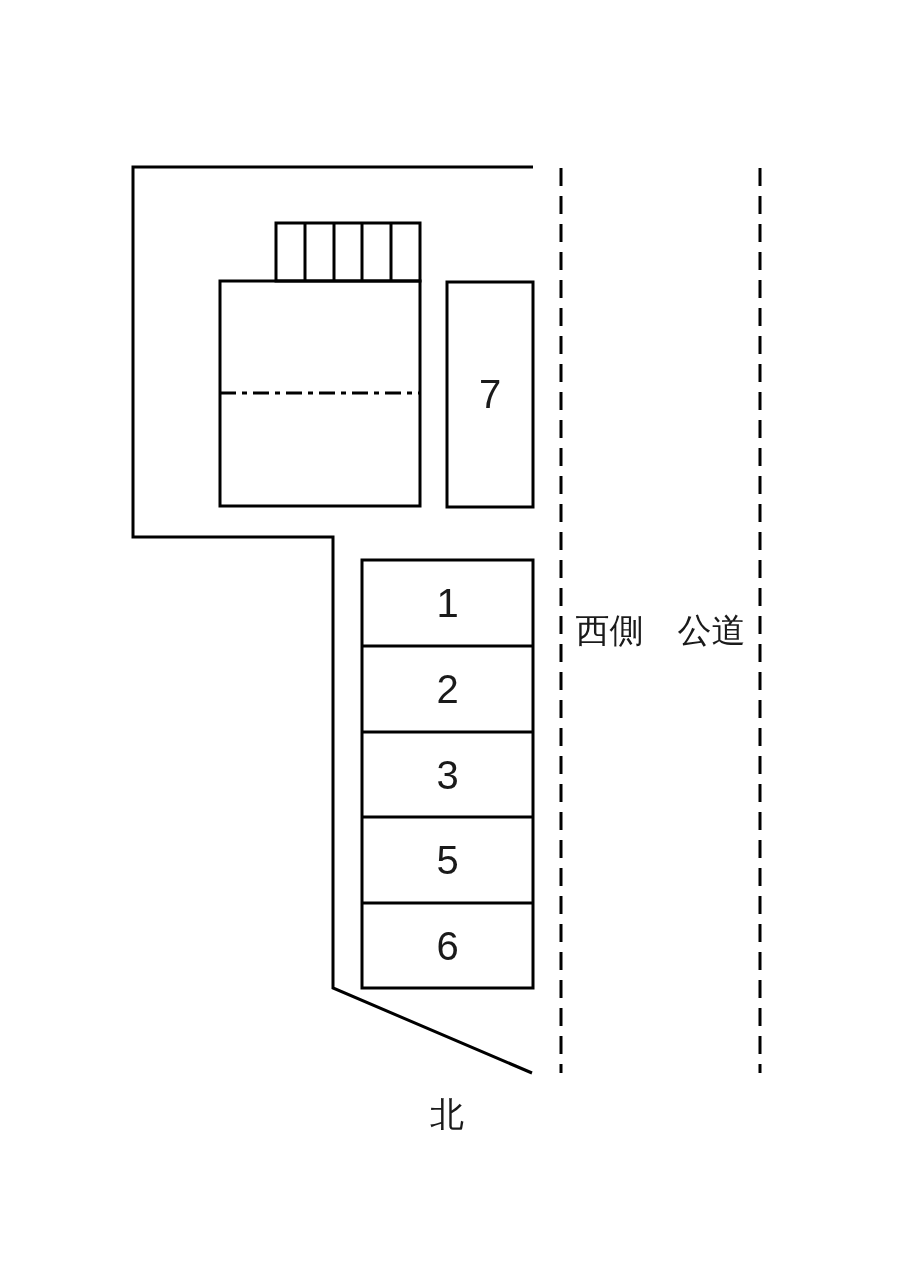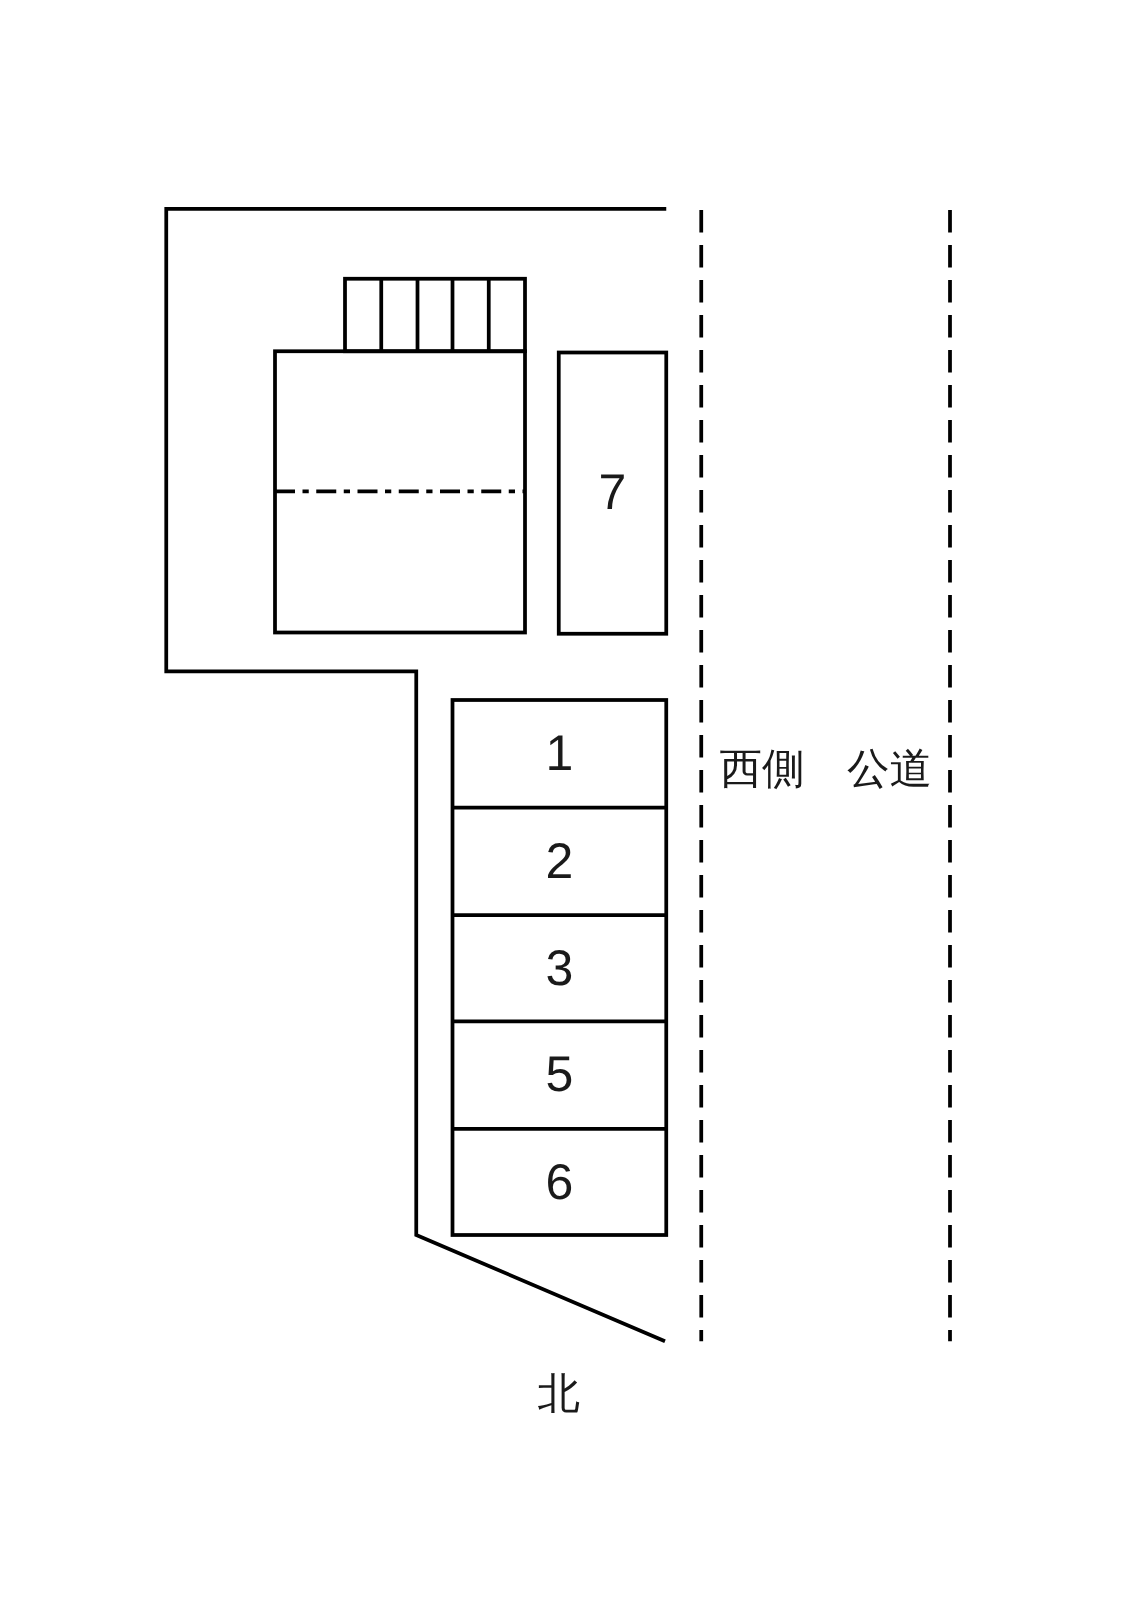--- a/index.html
+++ b/index.html
@@ -39,21 +39,21 @@
   }
   .space7-label {
     left: 447px;
     top: 282px;
     width: 86px;
     height: 225px;
     font-size: 40px;
   }
   .road-label {
     left: 561px;
-    top: 594px;
+    top: 610px;
     width: 199px;
     height: 42px;
     font-size: 34px;
     font-family: Liberation Mono, monospace;
   }
   .north-label {
     left: 397px;
     top: 1094px;
     width: 100px;
     height: 42px;

